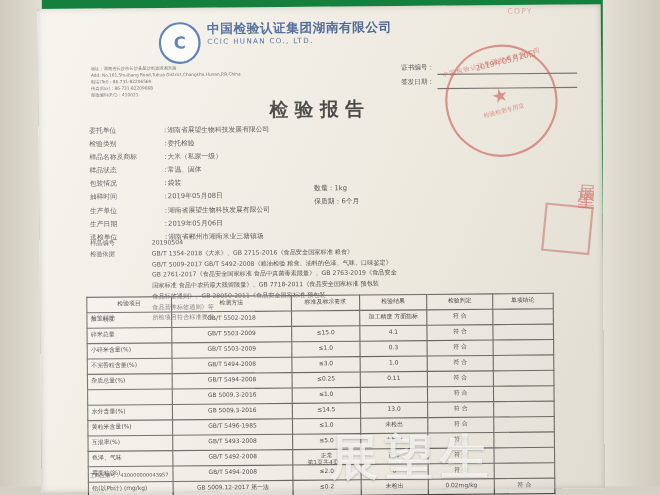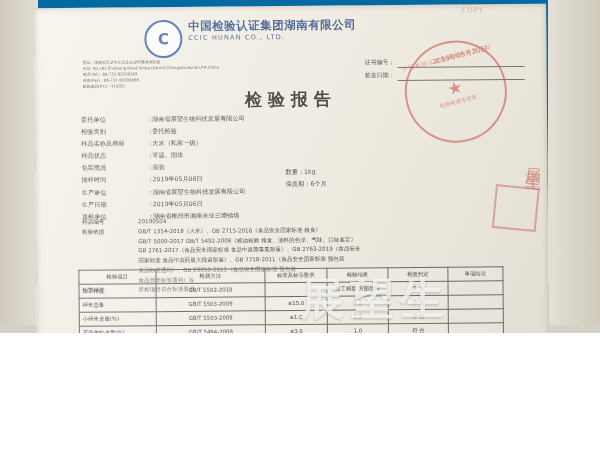--- a/index.html
+++ b/index.html
@@ -10,22 +10,22 @@
   body {
     width: 600px;
     height: 450px;
     overflow: hidden;
     font-family: "DejaVu Sans", "Liberation Sans", sans-serif;
   }
 
   .page {
     position: relative;
     width: 600px;
-    height: 333px;
-    background: #0369a1;
+    height: 450px;
+    background: #15803d;
     overflow: hidden;
   }
 
   
   .sheet {
     position: absolute;
     left: 36px;
     top: 6px;
     width: 512px;
     height: 440px;

